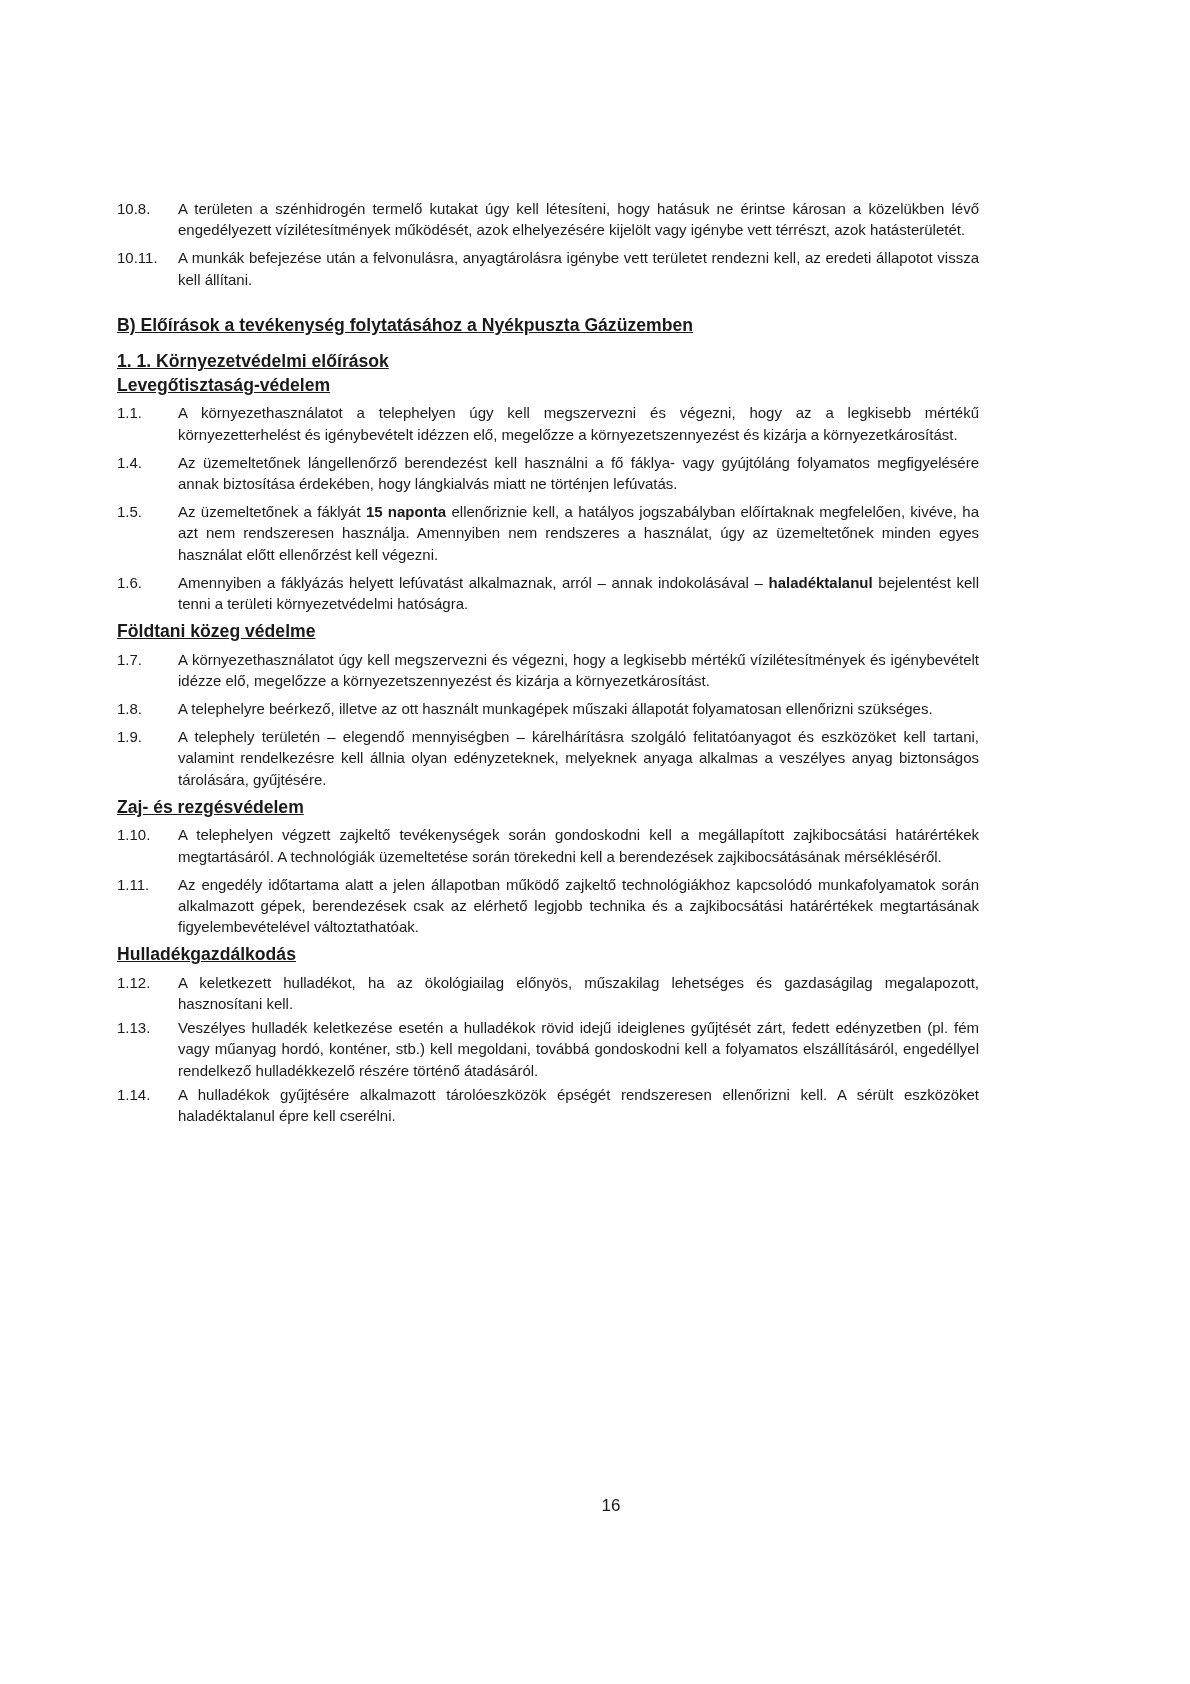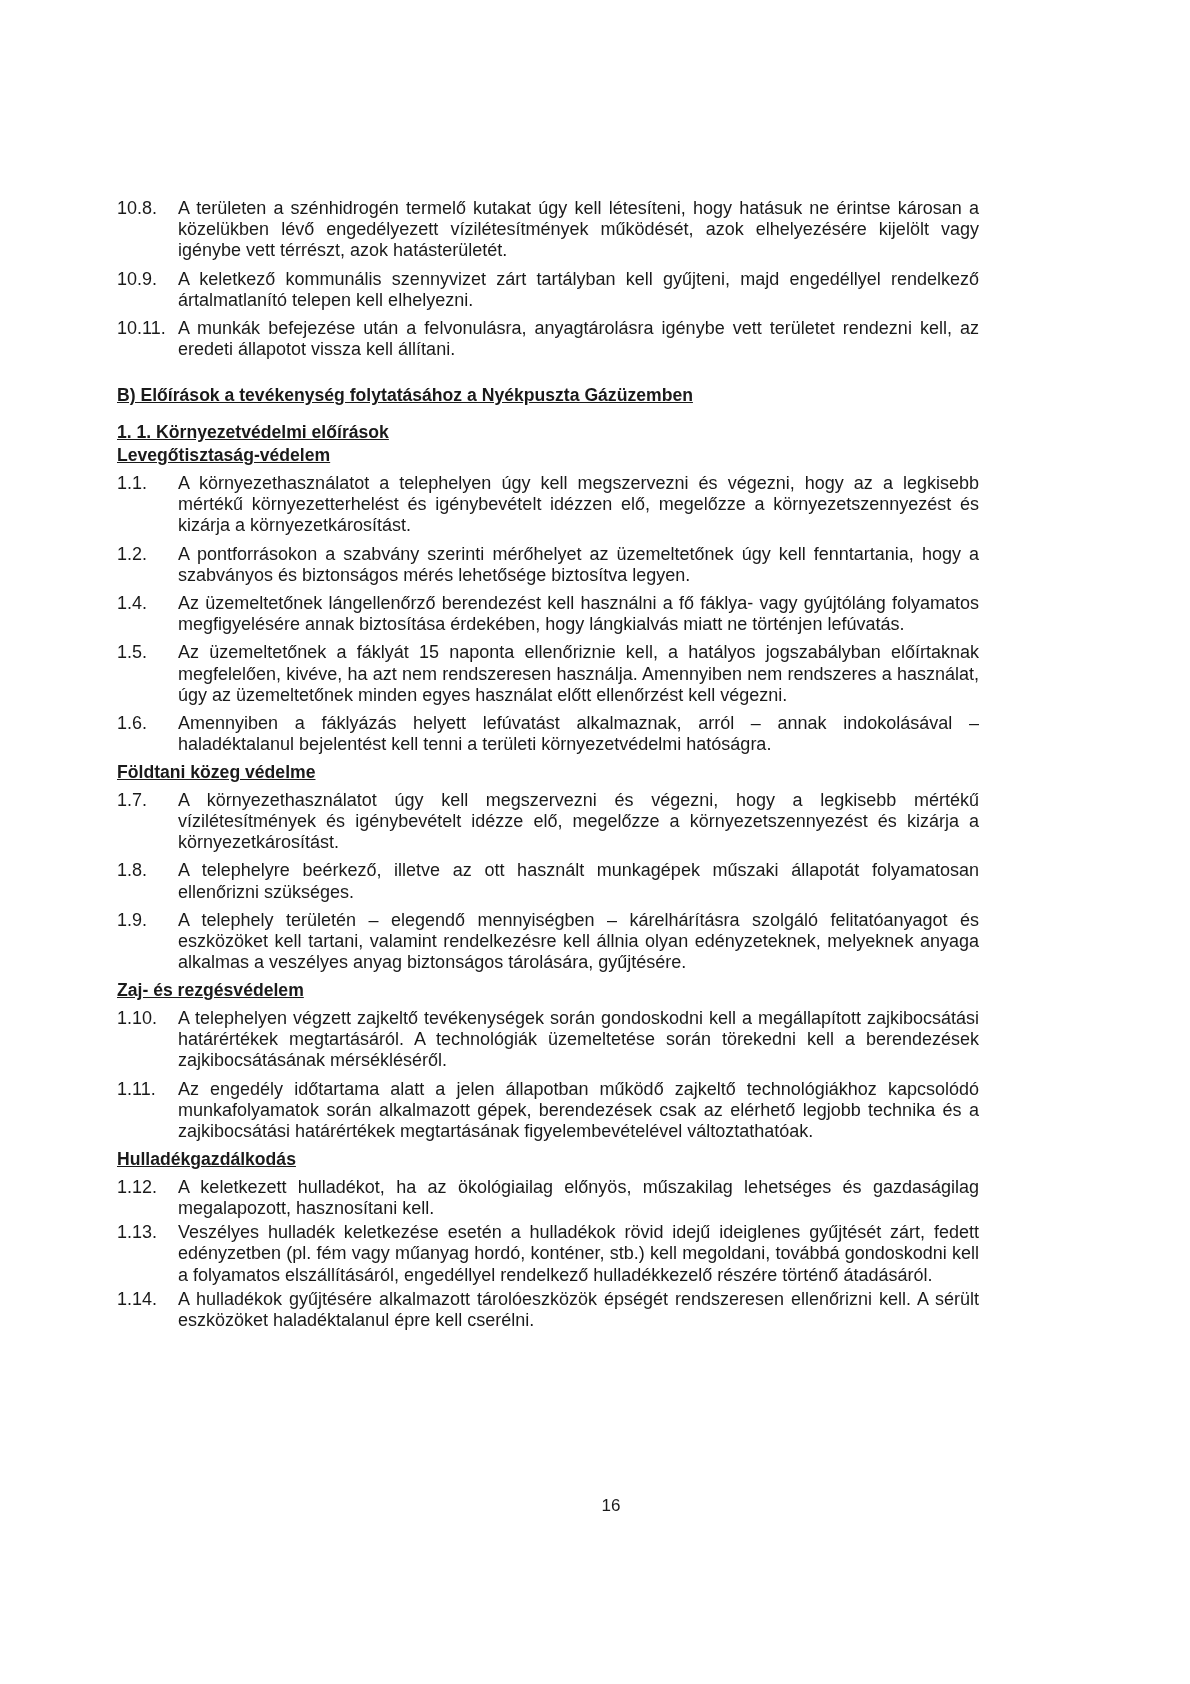--- a/index.html
+++ b/index.html
@@ -1,59 +1,51 @@
 <!DOCTYPE html>
 <html><head>
 <meta charset="utf-8">
 <style>
   html, body { margin:0; padding:0; background:#ffffff; }
   body { width:1190px; height:1684px; position:relative; overflow:hidden;
          font-family:"Liberation Sans", sans-serif; color:#1a1a1a; }
   .page { position:absolute; left:117px; top:198px; width:862px; }
-  .item { display:flex; margin:0 0 7px 0; font-size:18px; line-height:21.2px; }
+  .item { display:flex; margin:0 0 7px 0; font-size:15px; line-height:21.2px; }
   .num { flex:0 0 61px; }
   .txt { flex:1 1 auto; text-align:justify; }
   .heading { font-weight:bold; font-size:17.6px; line-height:21.5px;text-decoration:underline; }
   .h-b { margin:25px 0 15px 0; }
   .h-sub { margin:2px 0 6px 0; }
-  b { font-weight:normal; }
+  b { font-weight:bold; }
   .pagenum { position:absolute; top:1496px; left:0; width:1190px; text-align:center;
              font-size:17px; padding-left:16px; }
   .pagenum span { position:relative; left:0; }
 </style>
 </head>
 <body>
 
 <div class="page">
 
   <div class="item">
     <div class="num">10.8.</div>
     <div class="txt">A területen a szénhidrogén termelő kutakat úgy kell létesíteni, hogy hatásuk ne érintse károsan a közelükben lévő engedélyezett vízilétesítmények működését, azok elhelyezésére kijelölt vagy igénybe vett térrészt, azok hatásterületét.</div>
   </div>
   <div class="item">
-    <div class="num">10.9.</div>
-    <div class="txt">A keletkező kommunális szennyvizet zárt tartályban kell gyűjteni, majd engedéllyel rendelkező ártalmatlanító telepen kell elhelyezni.</div>
-  </div>
-  <div class="item">
     <div class="num">10.11.</div>
     <div class="txt">A munkák befejezése után a felvonulásra, anyagtárolásra igénybe vett területet rendezni kell, az eredeti állapotot vissza kell állítani.</div>
   </div>
 
   <div class="heading h-b">B) Előírások a tevékenység folytatásához a Nyékpuszta Gázüzemben</div>
 
   <div class="heading">1. 1. Környezetvédelmi előírások</div>
   <div class="heading h-sub">Levegőtisztaság-védelem</div>
 
   <div class="item">
     <div class="num">1.1.</div>
     <div class="txt">A környezethasználatot a telephelyen úgy kell megszervezni és végezni, hogy az a legkisebb mértékű környezetterhelést és igénybevételt idézzen elő, megelőzze a környezetszennyezést és kizárja a környezetkárosítást.</div>
-  </div>
-  <div class="item">
-    <div class="num">1.2.</div>
-    <div class="txt">A pontforrásokon a szabvány szerinti mérőhelyet az üzemeltetőnek úgy kell fenntartania, hogy a szabványos és biztonságos mérés lehetősége biztosítva legyen.</div>
   </div>
   <div class="item">
     <div class="num">1.4.</div>
     <div class="txt">Az üzemeltetőnek lángellenőrző berendezést kell használni a fő fáklya- vagy gyújtóláng folyamatos megfigyelésére annak biztosítása érdekében, hogy lángkialvás miatt ne történjen lefúvatás.</div>
   </div>
   <div class="item">
     <div class="num">1.5.</div>
     <div class="txt"><span>Az üzemeltetőnek a fáklyát </span><b>15 naponta</b><span> ellenőriznie kell, a hatályos jogszabályban előírtaknak megfelelően, kivéve, ha azt nem rendszeresen használja. Amennyiben nem rendszeres a használat, úgy az üzemeltetőnek minden egyes használat előtt ellenőrzést kell végezni.</span></div>
   </div>
   <div class="item">

